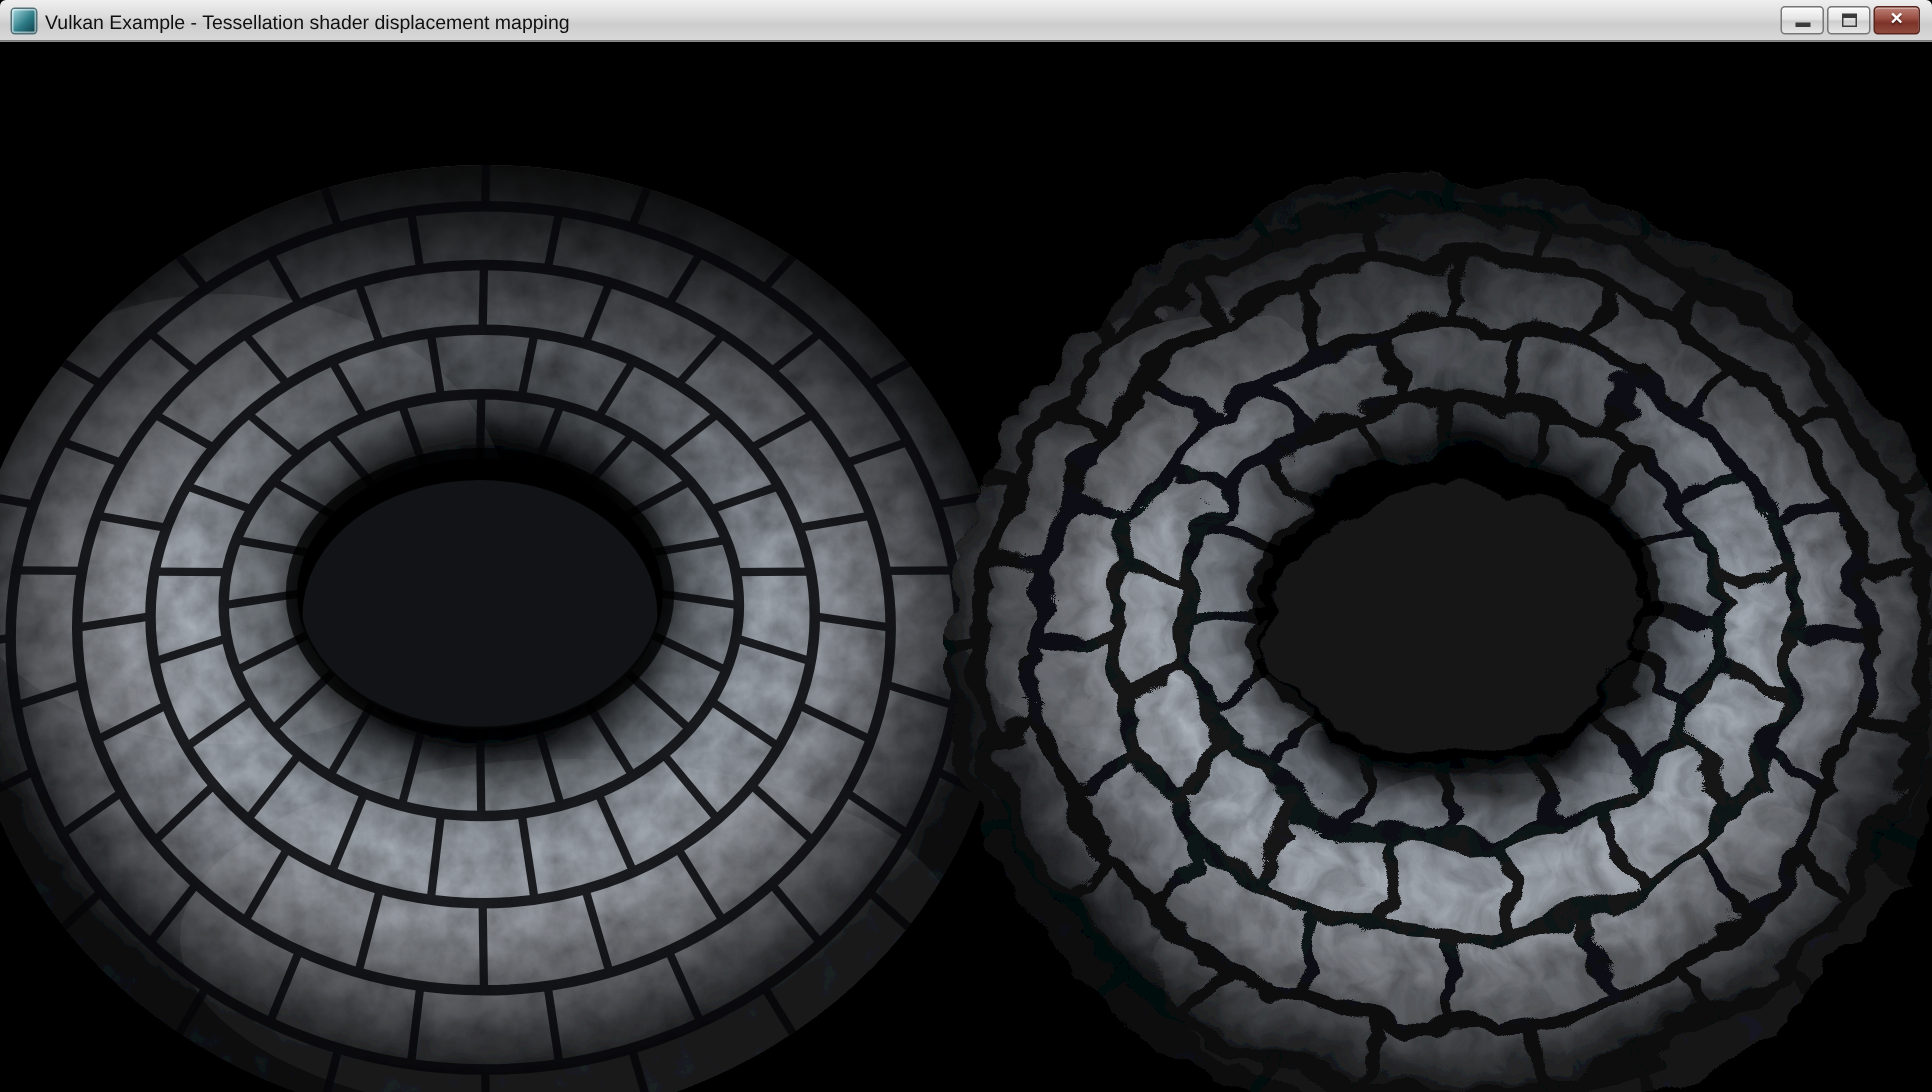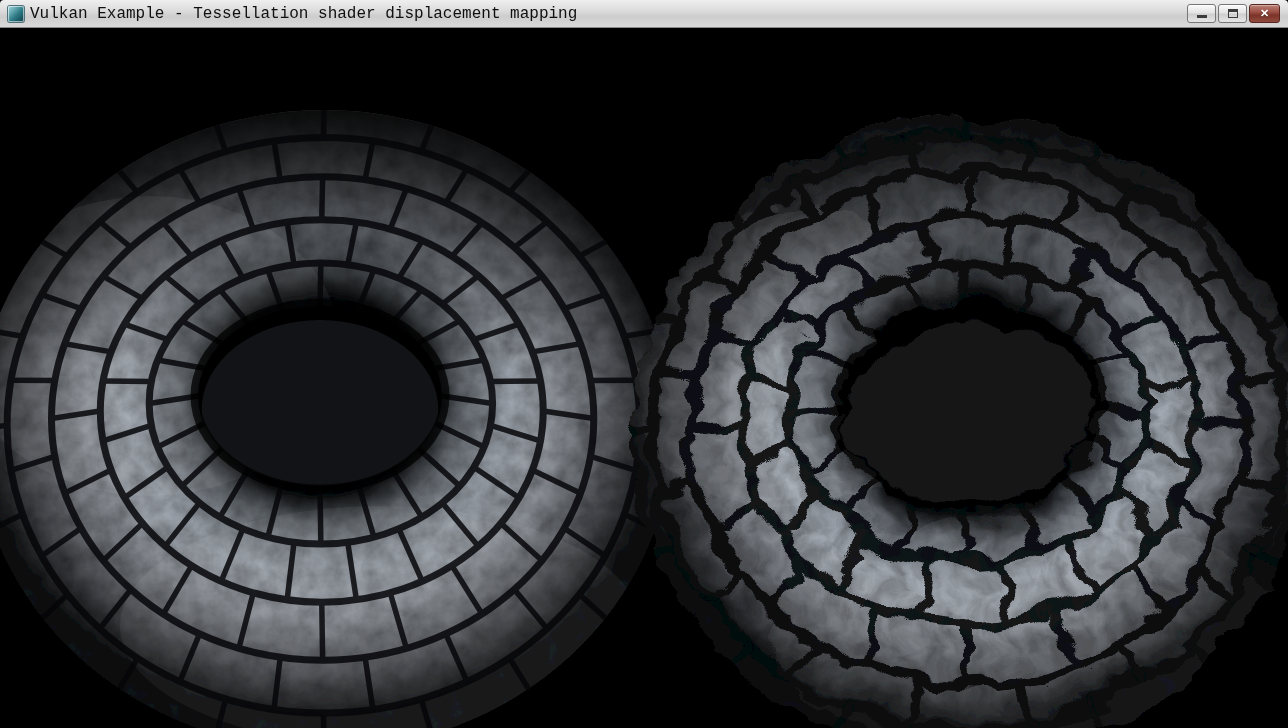--- a/index.html
+++ b/index.html
@@ -24,27 +24,26 @@
     user-select:none;
   }
   .app-icon{
     width:16px;height:16px;
     border-radius:2px;
     background:linear-gradient(135deg,#aadde4 0%,#2d7b86 55%,#0c3a44 100%);
     box-shadow:inset 0 0 0 1px rgba(255,255,255,.55), 0 0 0 1px #51707a;
     flex:0 0 auto;
   }
   .title-text{
-    font-size:16px;
+    font-size:13px;
     color:#101010;
     white-space:nowrap;
     overflow:hidden;
     text-overflow:ellipsis;
     padding-top:1px;
-    font-family:Liberation Mono, monospace;
   }
   .controls{
     position:absolute;
     top:4px;right:8px;
     display:flex;
     gap:2px;
   }
   .btn{
     width:29px;height:19px;
     box-sizing:border-box;

